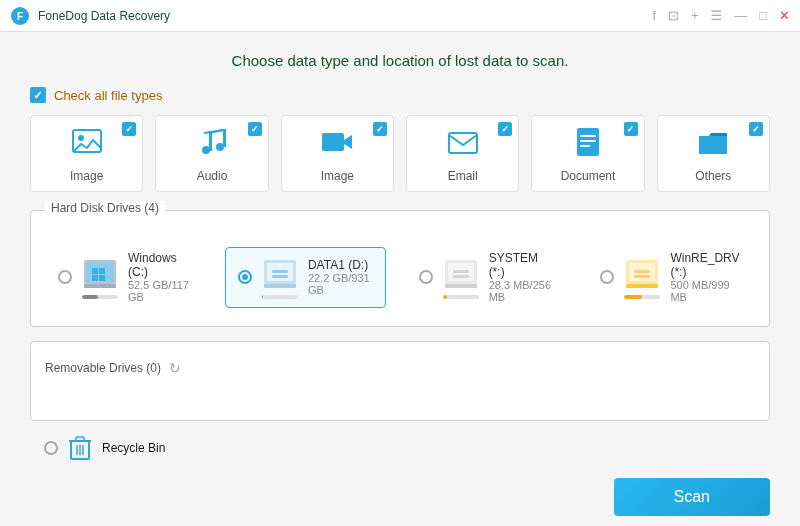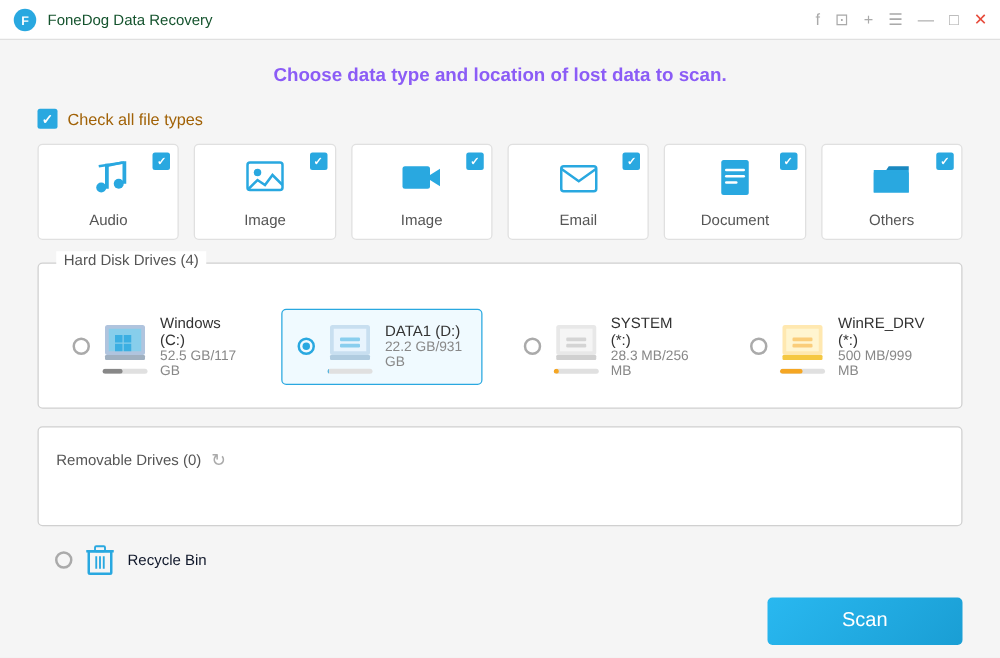--- a/index.html
+++ b/index.html
@@ -51,23 +51,23 @@
     .main-content {
       flex: 1;
       background: #f5f5f5;
       padding: 20px 30px;
       overflow: hidden;
     }
 
     .page-title {
       text-align: center;
       font-size: 15px;
-      color: #8b5cf6;
+      color: #14532d;
       margin-bottom: 18px;
-      font-weight: 700;
+      font-weight: 400;
     }
 
     
     .check-all-row {
       display: flex;
       align-items: center;
       margin-bottom: 12px;
       gap: 8px;
     }
     .checkbox-blue {
@@ -308,43 +308,43 @@
 
   <div class="check-all-row">
     <div class="checkbox-blue"></div>
     <span class="check-all-label">Check all file types</span>
   </div>
 
   <div class="file-types-row">
 
     <div class="file-type-card">
       <div class="card-check"></div>
+      <div class="file-type-icon icon-image">
+        <svg width="32" height="32" viewBox="0 0 32 32">
+          <rect x="2" y="4" width="28" height="22" rx="2" fill="none" stroke="#29a8e0" stroke-width="2"></rect>
+          <circle cx="10" cy="12" r="3" fill="#29a8e0"></circle>
+          <polyline points="2,26 10,18 16,22 22,14 30,22" fill="none" stroke="#29a8e0" stroke-width="2"></polyline>
+        </svg>
+      </div>
+      <span class="file-type-label">Image</span>
+    </div>
+
+    <div class="file-type-card">
+      <div class="card-check"></div>
       <div class="file-type-icon icon-audio">
         <svg width="32" height="32" viewBox="0 0 32 32">
           <circle cx="10" cy="24" r="4" fill="#29a8e0"></circle>
           <circle cx="24" cy="21" r="4" fill="#29a8e0"></circle>
           <rect x="13" y="5" width="3" height="20" fill="#29a8e0"></rect>
           <rect x="27" y="3" width="3" height="18" fill="#29a8e0"></rect>
           <line x1="13" y1="7" x2="27" y2="4" stroke="#29a8e0" stroke-width="2"></line>
           <path d="M8 7 L28 4" fill="none" stroke="#29a8e0" stroke-width="2"></path>
         </svg>
       </div>
       <span class="file-type-label">Audio</span>
-    </div>
-
-    <div class="file-type-card">
-      <div class="card-check"></div>
-      <div class="file-type-icon icon-image">
-        <svg width="32" height="32" viewBox="0 0 32 32">
-          <rect x="2" y="4" width="28" height="22" rx="2" fill="none" stroke="#29a8e0" stroke-width="2"></rect>
-          <circle cx="10" cy="12" r="3" fill="#29a8e0"></circle>
-          <polyline points="2,26 10,18 16,22 22,14 30,22" fill="none" stroke="#29a8e0" stroke-width="2"></polyline>
-        </svg>
-      </div>
-      <span class="file-type-label">Image</span>
     </div>
 
     <div class="file-type-card">
       <div class="card-check"></div>
       <div class="file-type-icon icon-video">
         <svg width="32" height="32" viewBox="0 0 32 32">
           <rect x="1" y="7" width="22" height="18" rx="2" fill="#29a8e0"></rect>
           <polygon points="31,9 23,14 23,18 31,23" fill="#29a8e0"></polygon>
         </svg>
       </div>

